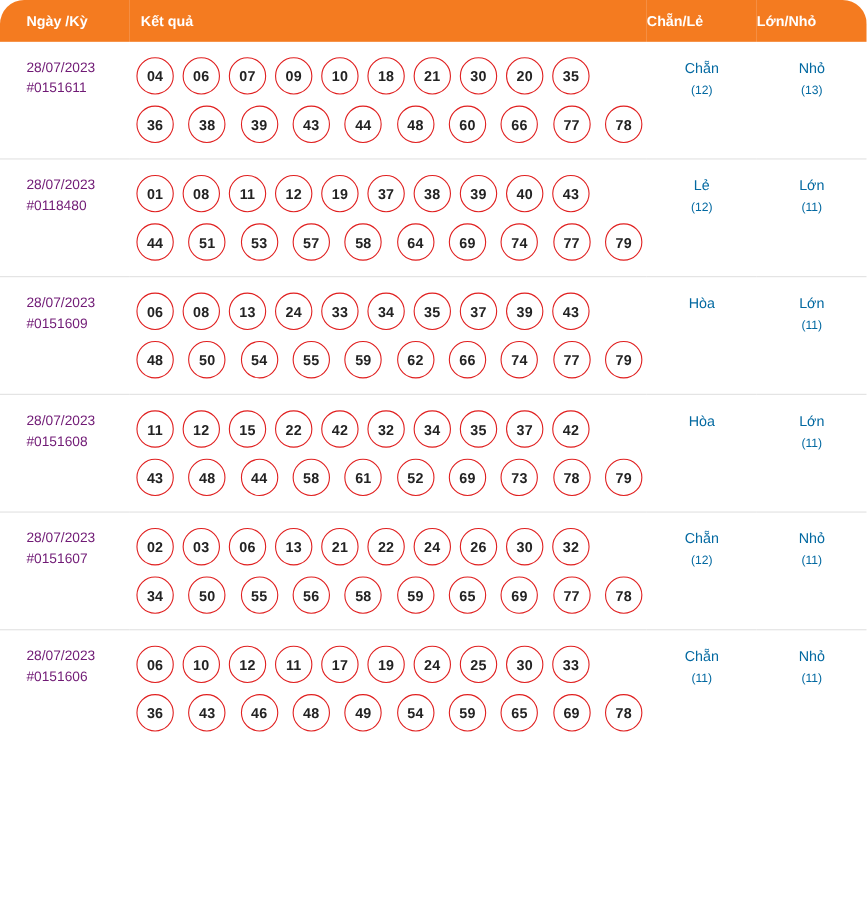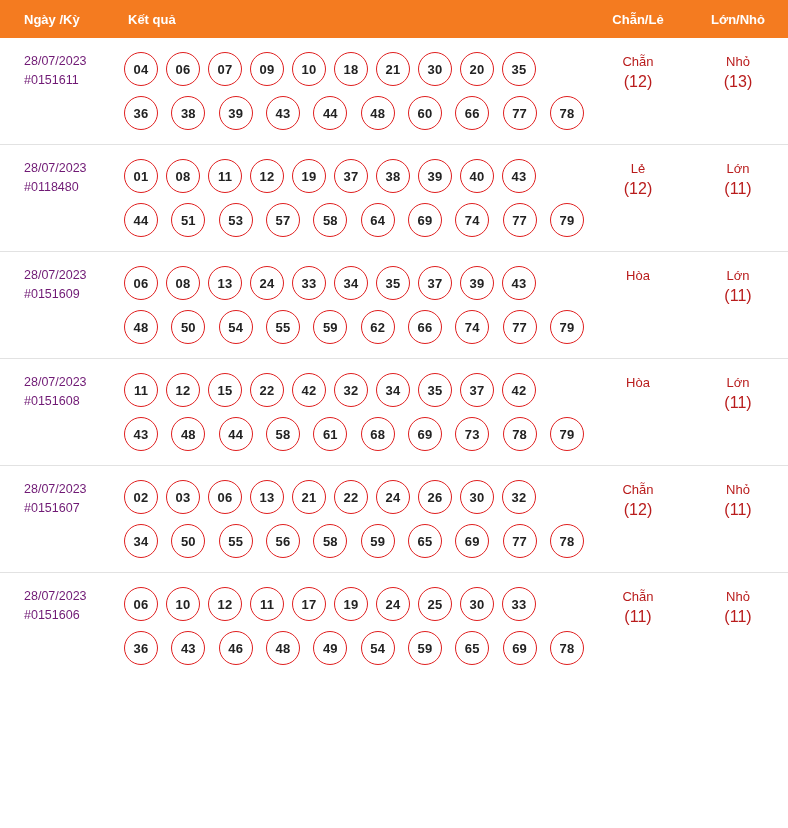--- a/index.html
+++ b/index.html
@@ -8,68 +8,69 @@
     padding: 0;
     background: #ffffff;
     font-family: "Liberation Sans", sans-serif;
   }
   #page {
     width: 788px;
     height: 828px;
     position: relative;
     overflow: hidden;
     background: #ffffff;
+    border-radius: 22px;
   }
   table.results {
     width: 788px;
     border-collapse: collapse;
     table-layout: fixed;
   }
   thead th {
     background: #f47b20;
     color: #ffffff;
     font-size: 13px;
     font-weight: bold;
     text-align: left;
     padding: 10px 0 10px 0;
     height: 38px;
     vertical-align: middle;
     white-space: nowrap;
   }
   th.col-date   { width: 118px; padding-left: 24px; }
   th.col-result { width: 470px; padding-left: 10px; }
-  th.col-parity { width: 100px; text-align: center; padding: 0; margin-top: 27px; }
-  th.col-size   { width: 100px; text-align: center; padding: 0; }
+  th.col-parity { width: 100px; padding: 0; margin-top: 27px; }
+  th.col-size   { width: 100px; text-align: left; padding: 0; }
 
   tbody tr { border-bottom: 1px solid #e2e2e2; }
   tbody tr:last-child { border-bottom: none; }
 
   td {
     vertical-align: top;
     padding-top: 14px;
     padding-bottom: 14px;
   }
   td.date {
     padding-left: 24px;
     color: #701a75;
     font-size: 12.5px;
     line-height: 19px;
     white-space: nowrap;
   }
   td.date .draw { display: block; }
   td.result { padding-left: 6px; padding-right: 4px; }
   td.parity, td.size {
     text-align: center;
-    color: #b91c1c;
+    color: #0369a1;
     font-size: 13px;
     line-height: 20px;
   }
   td.parity .sub, td.size .sub {
     display: block;
-    font-size: 16px;
+    font-size: 11px;
   }
 
   .ball-row {
     display: flex;
     flex-wrap: nowrap;
     gap: 8px;
     margin-bottom: 10px;
   }
   .ball-row:last-child { margin-bottom: 0; justify-content: space-between; }
   .ball {
@@ -209,21 +210,21 @@
               <span class="ball">35</span>
               <span class="ball">37</span>
               <span class="ball">42</span>
             </div>
             <div class="ball-row">
               <span class="ball">43</span>
               <span class="ball">48</span>
               <span class="ball">44</span>
               <span class="ball">58</span>
               <span class="ball">61</span>
-              <span class="ball">68</span>
+              <span class="ball">52</span>
               <span class="ball">69</span>
               <span class="ball">73</span>
               <span class="ball">78</span>
               <span class="ball">79</span>
             </div>
           </td>
           <td class="parity"><span>Hòa</span><span class="sub"></span></td>
           <td class="size"><span>Lớn</span><span class="sub">(11)</span></td>
         </tr>
         <tr>

